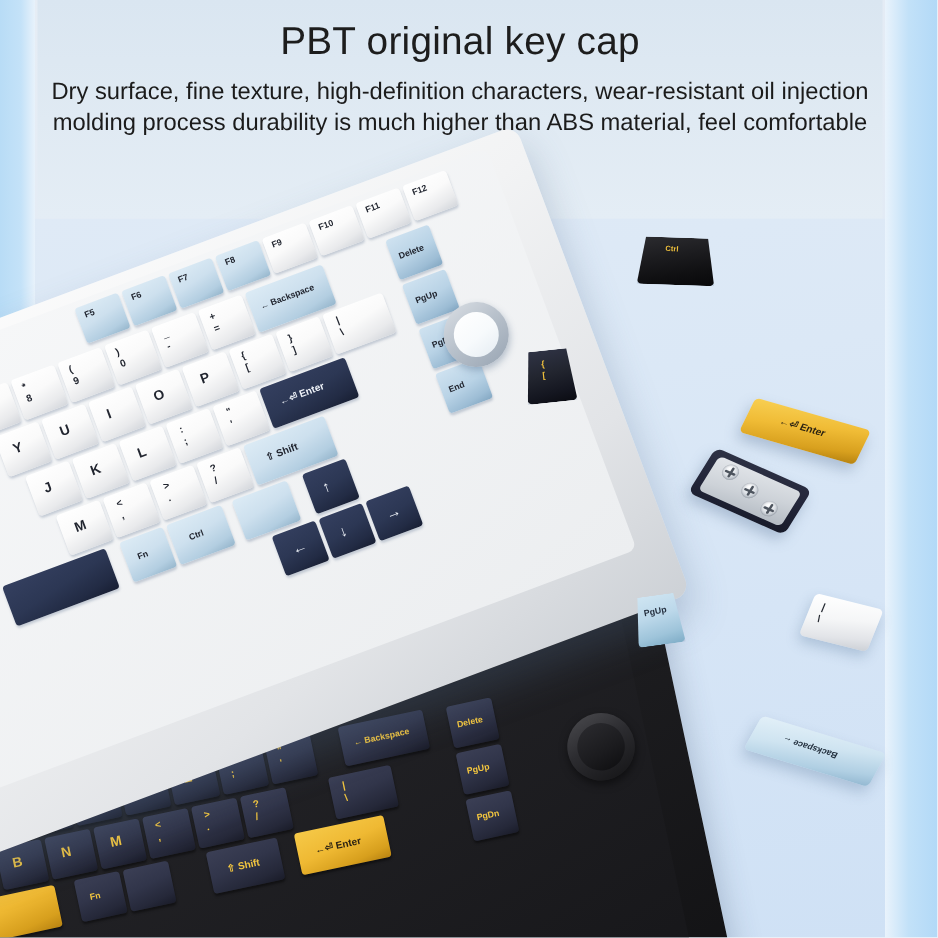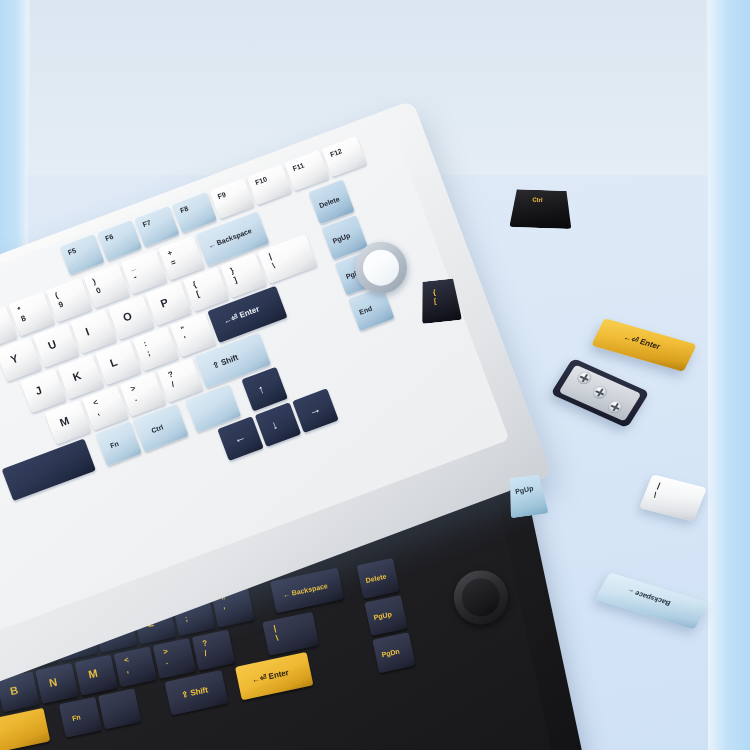--- a/index.html
+++ b/index.html
@@ -602,15 +602,17 @@
 
   <div class="loose" id="loose-backspace">
     <div class="body"></div>
     <div class="lab">
       <span>Backspace</span>
       <span>←</span>
     </div>
   </div>
 
   <div class="header">
+    <h1 class="headline">PBT original key cap</h1>
+    <p class="subcopy">Dry surface, fine texture, high-definition characters, wear-resistant oil injection molding process durability is much higher than ABS material, feel comfortable</p>
   </div>
 
 </div>
 
 </body></html>

